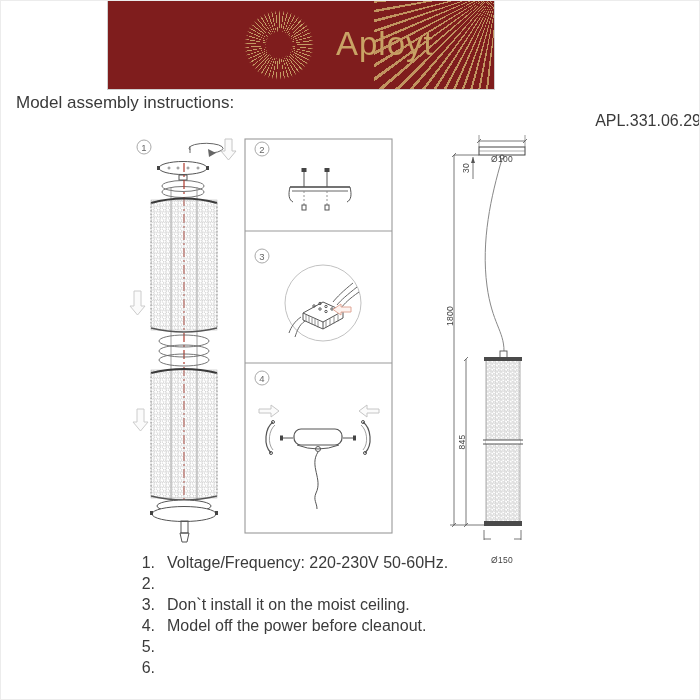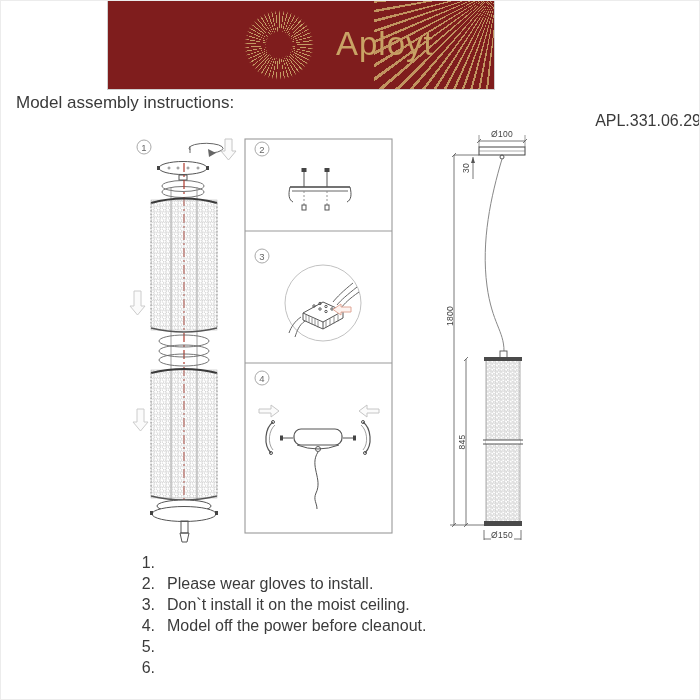--- a/index.html
+++ b/index.html
@@ -22,21 +22,21 @@
   
   .title-heading{position:absolute;left:15px;top:92px;width:700px;text-align:left;
                  font-size:17px;color:#3a3a3a;}
   .title-model{position:absolute;left:0;top:111px;width:700px;text-align:right;
                font-size:16px;color:#3a3a3a;}
 
   
   .diagram-svg{position:absolute;left:0;top:0;width:700px;height:700px;}
   .stepnum{position:absolute;transform:translate(-50%,-50%);font-size:9.5px;color:#666;}
   .dim{position:absolute;font-size:8.5px;color:#444;letter-spacing:.3px;}
-  .dim.center{transform:translate(-50%,-50%);}
+  .dim.center{transform:translate(-50%,-50%);margin-top:25px;}
   .dim.rot{transform:translate(-50%,-50%) rotate(-90deg);}
 
   
   .instructions{position:absolute;left:132px;top:551px;width:460px;}
   .instr-row{display:flex;align-items:flex-start;line-height:21px;font-size:16px;color:#3b3b3b;}
   .instr-num{width:22px;text-align:right;flex:none;}
   .instr-text{margin-left:12px;}
 </style>
 </head>
 <body>
@@ -242,24 +242,24 @@
 
   <span class="dim center" style="left:501px;top:133px">Ø100</span>
   <span class="dim rot" style="left:465px;top:167px">30</span>
   <span class="dim rot" style="left:449px;top:315px">1800</span>
   <span class="dim rot" style="left:461px;top:441px">845</span>
   <span class="dim center" style="left:501px;top:534px">Ø150</span>
 
   <div class="instructions">
     <div class="instr-row">
       <span class="instr-num">1.</span>
+      <span class="instr-text">Voltage/Frequency: 220-230V 50-60Hz.</span>
     </div>
     <div class="instr-row">
       <span class="instr-num">2.</span>
-      <span class="instr-text">Please wear gloves to install.</span>
     </div>
     <div class="instr-row">
       <span class="instr-num">3.</span>
       <span class="instr-text">Don`t install it on the moist ceiling.</span>
     </div>
     <div class="instr-row">
       <span class="instr-num">4.</span>
       <span class="instr-text">Model off the power before cleanout.</span>
     </div>
     <div class="instr-row">

